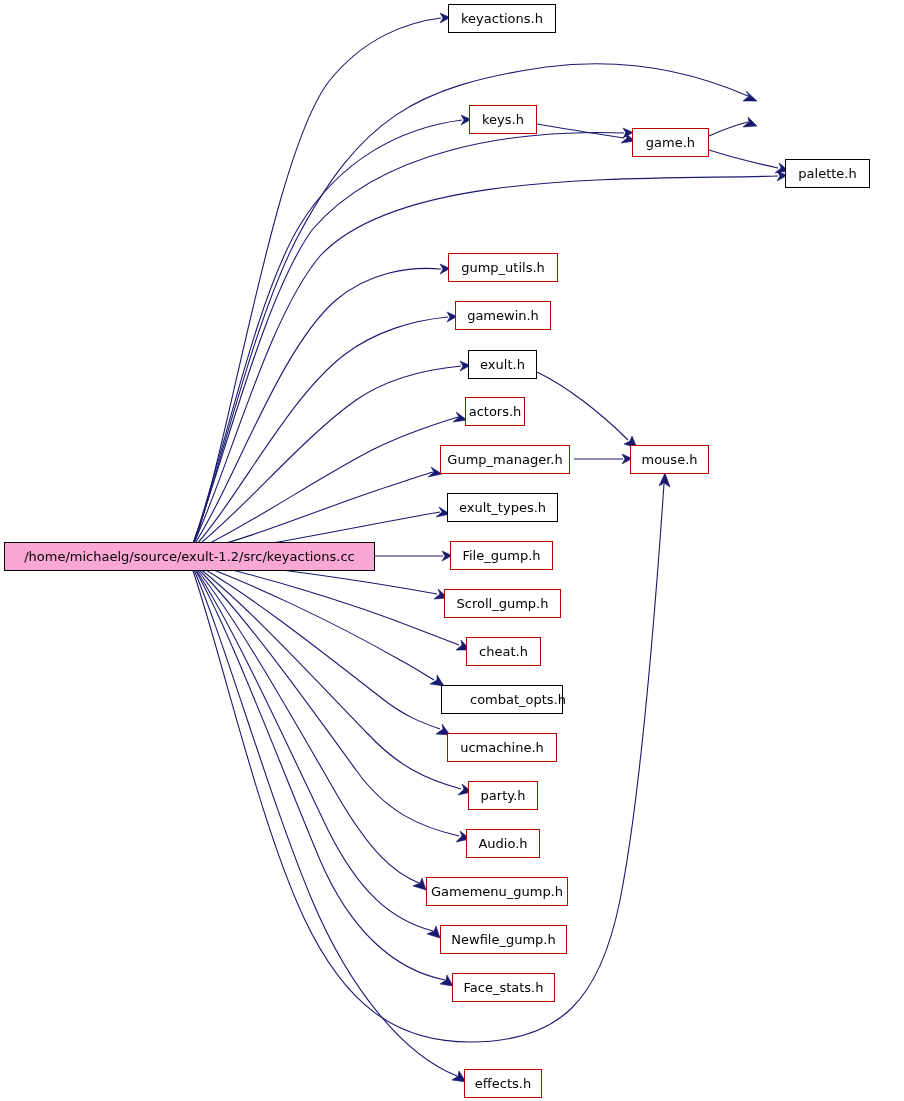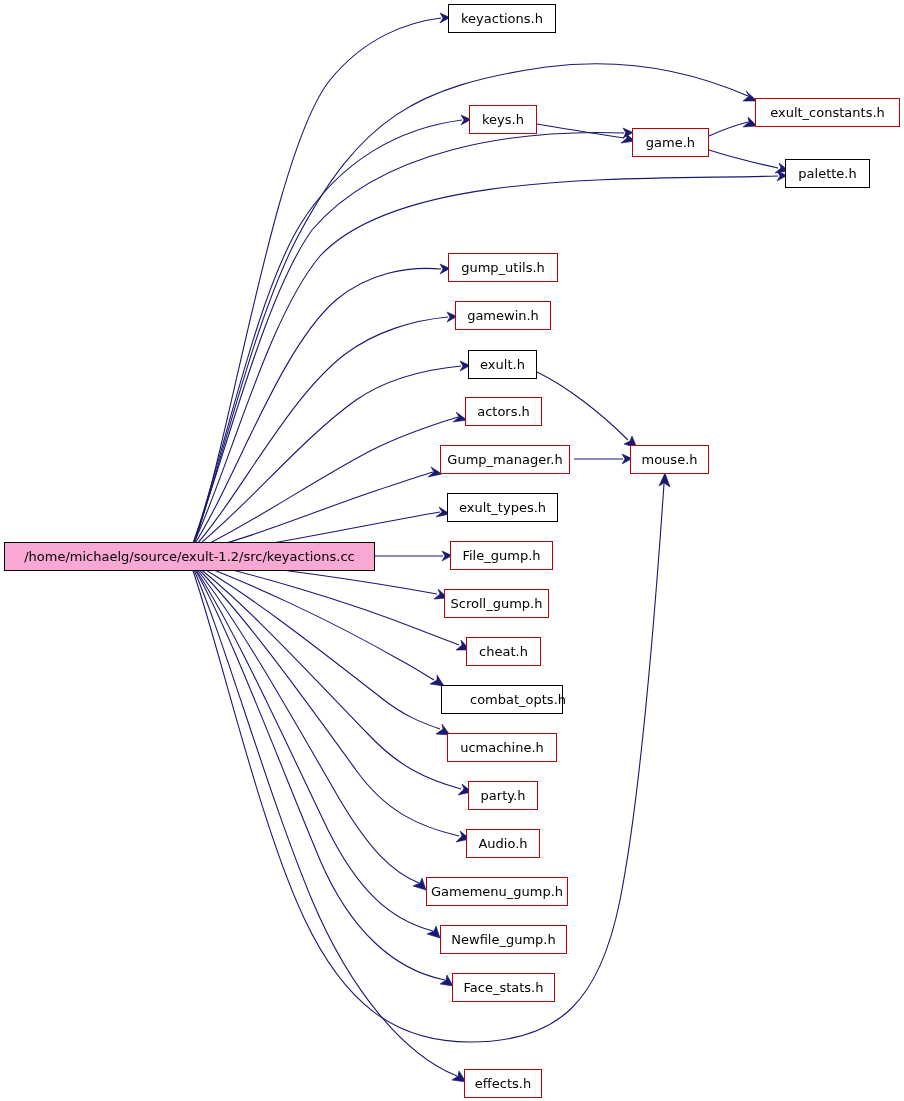--- a/index.html
+++ b/index.html
@@ -210,23 +210,20 @@
   </div>
 
   <div class="node-box black-border" style="left:448px; top:4px; width:108px; height:29px;">
     <span class="node-label">keyactions.h</span>
   </div>
 
   <div class="node-box" style="left:469px; top:105px; width:68px; height:29px;">
     <span class="node-label">keys.h</span>
   </div>
 
-  <div class="node-box" style="left:755px; top:98px; width:145px; height:29px;">
-    <span class="node-label">exult_constants.h</span>
-  </div>
 
   <div class="node-box" style="left:632px; top:128px; width:77px; height:29px;">
     <span class="node-label">game.h</span>
   </div>
 
   <div class="node-box black-border" style="left:785px; top:159px; width:85px; height:29px;">
     <span class="node-label">palette.h</span>
   </div>
 
   <div class="node-box" style="left:448px; top:253px; width:110px; height:29px;">
@@ -234,41 +231,41 @@
   </div>
 
   <div class="node-box" style="left:455px; top:301px; width:96px; height:29px;">
     <span class="node-label">gamewin.h</span>
   </div>
 
   <div class="node-box black-border" style="left:468px; top:350px; width:69px; height:29px;">
     <span class="node-label">exult.h</span>
   </div>
 
-  <div class="node-box" style="left:465px; top:397px; width:77px; height:29px;">
+  <div class="node-box" style="left:465px; top:397px; width:60px; height:29px;">
     <span class="node-label">actors.h</span>
   </div>
 
   <div class="node-box" style="left:440px; top:445px; width:130px; height:29px;">
     <span class="node-label">Gump_manager.h</span>
   </div>
 
   <div class="node-box" style="left:630px; top:445px; width:79px; height:29px;">
     <span class="node-label">mouse.h</span>
   </div>
 
   <div class="node-box black-border" style="left:447px; top:493px; width:111px; height:29px;">
     <span class="node-label">exult_types.h</span>
   </div>
 
   <div class="node-box" style="left:450px; top:541px; width:103px; height:29px;">
     <span class="node-label">File_gump.h</span>
   </div>
 
-  <div class="node-box" style="left:444px; top:589px; width:105px; height:29px;">
+  <div class="node-box" style="left:444px; top:589px; width:117px; height:29px;">
     <span class="node-label">Scroll_gump.h</span>
   </div>
 
   <div class="node-box" style="left:466px; top:637px; width:75px; height:29px;">
     <span class="node-label">cheat.h</span>
   </div>
 
   <div class="node-box black-border" style="left:441px; top:685px; width:122px; height:29px;padding-left:32px;">
     <span class="node-label">combat_opts.h</span>
   </div>

